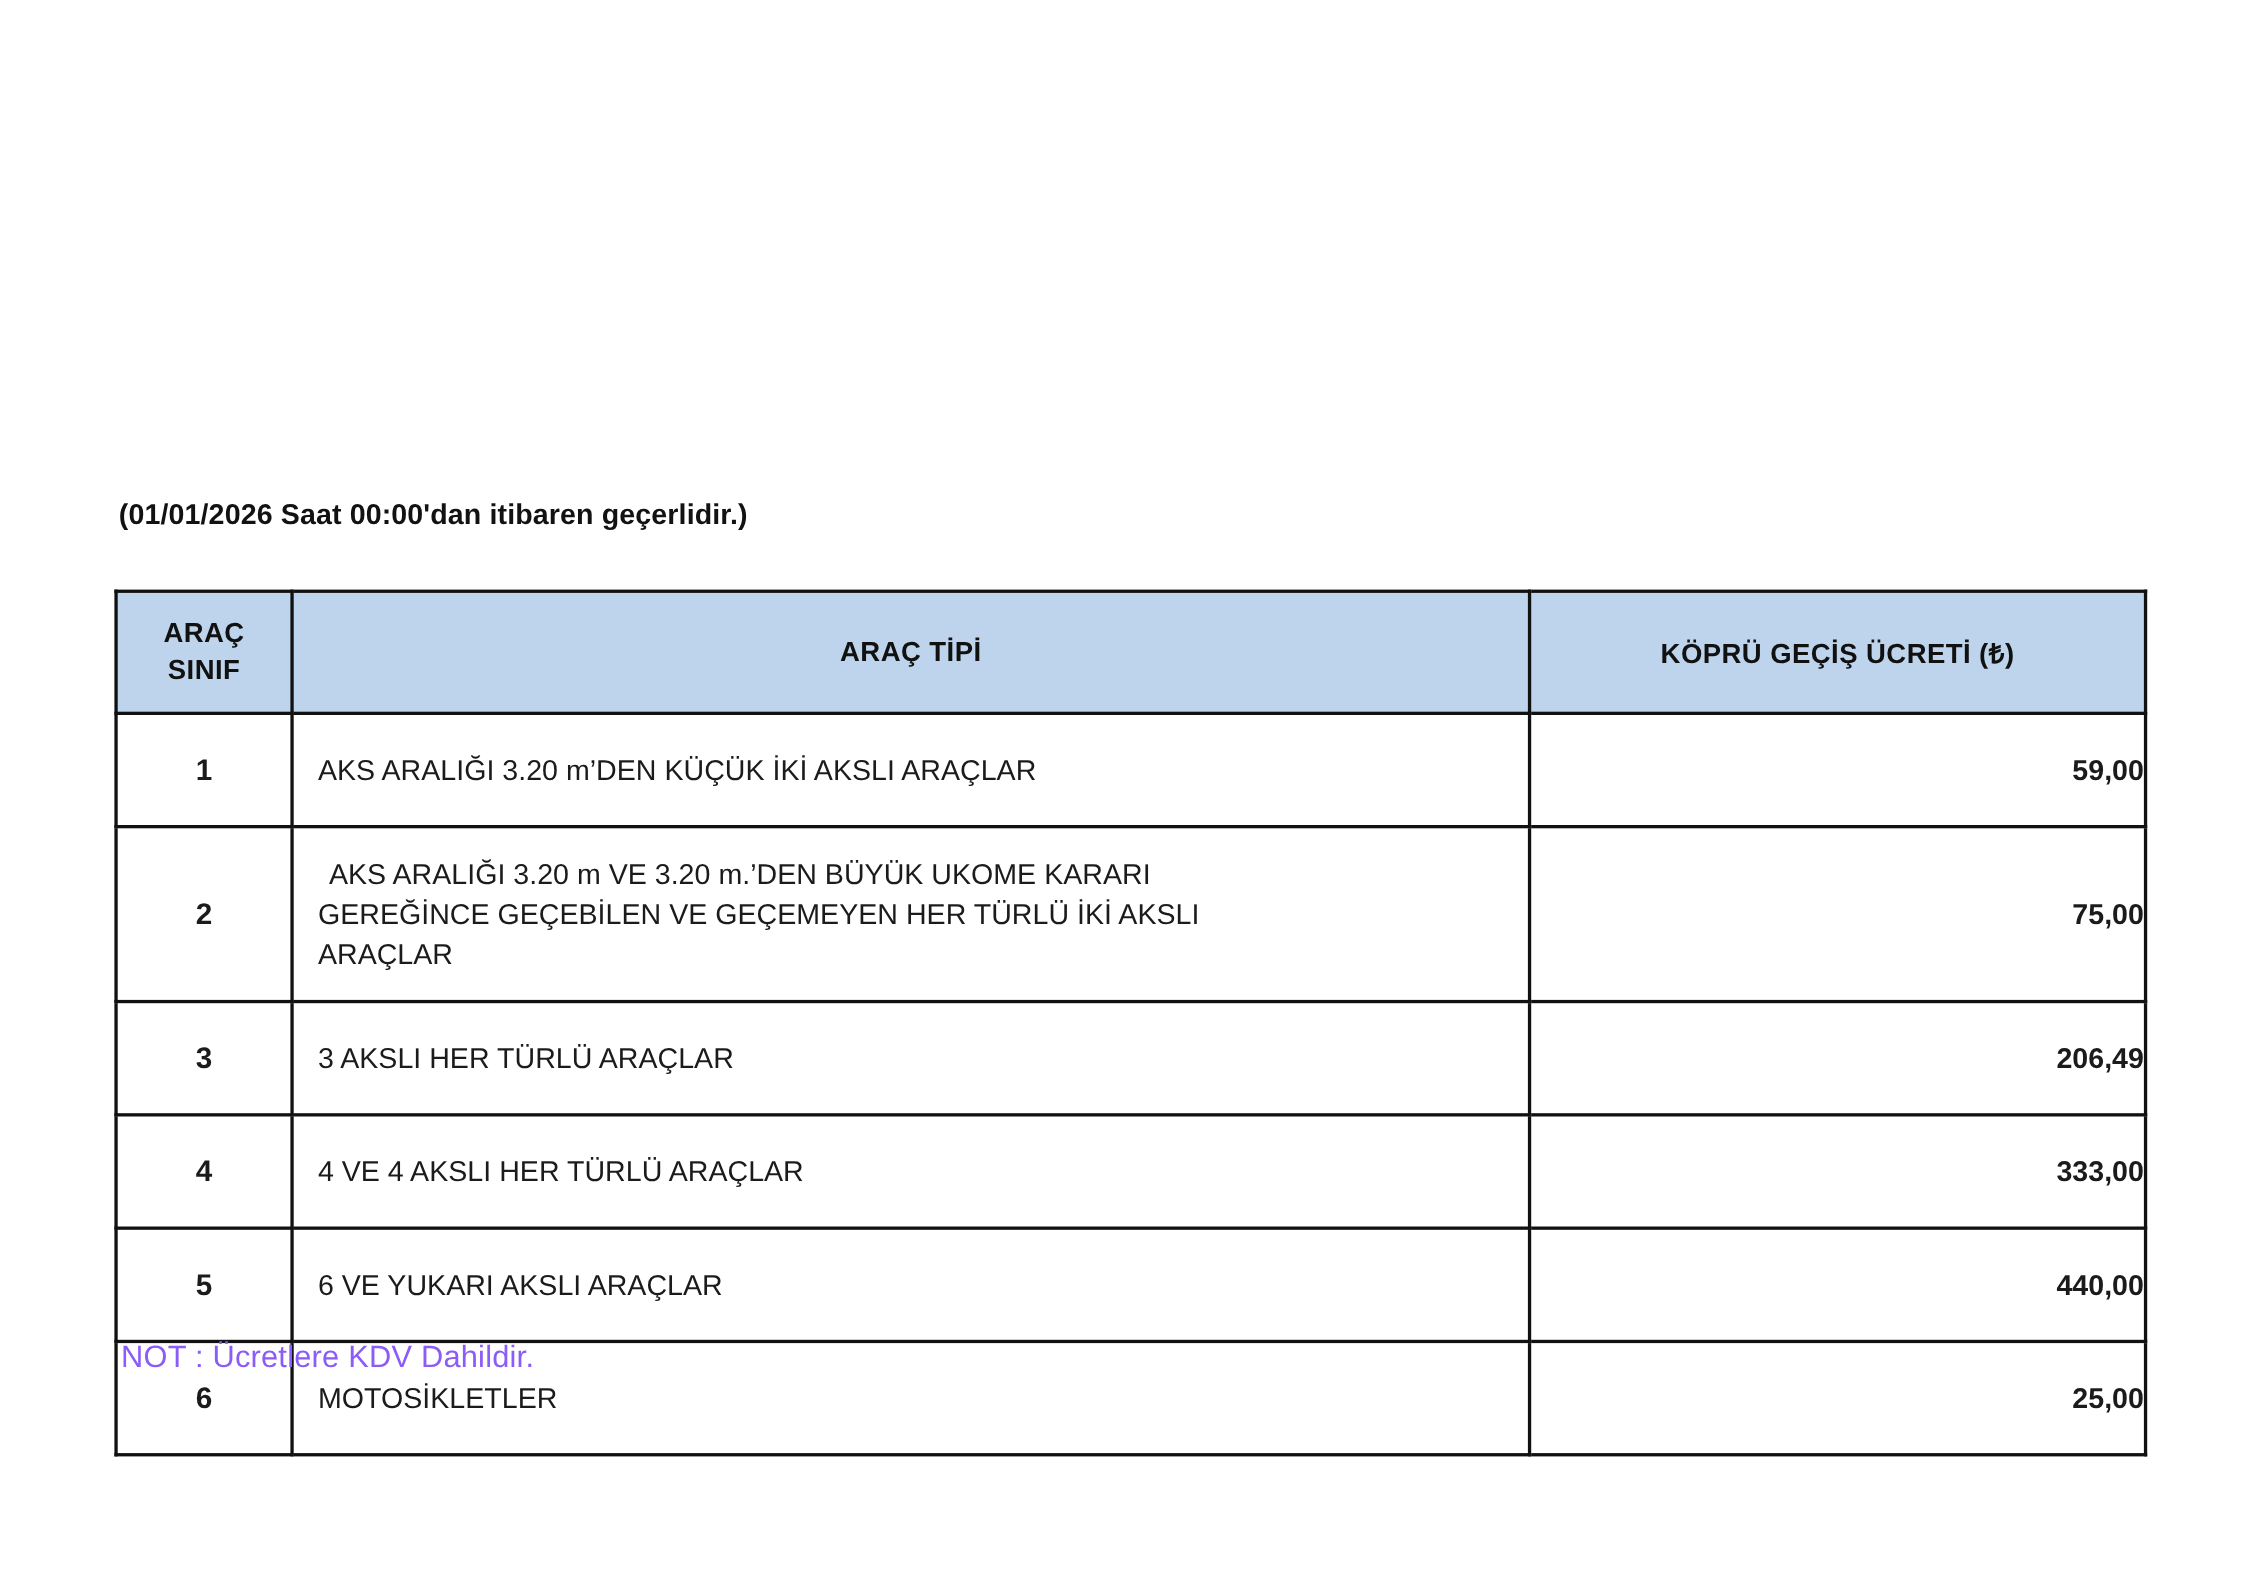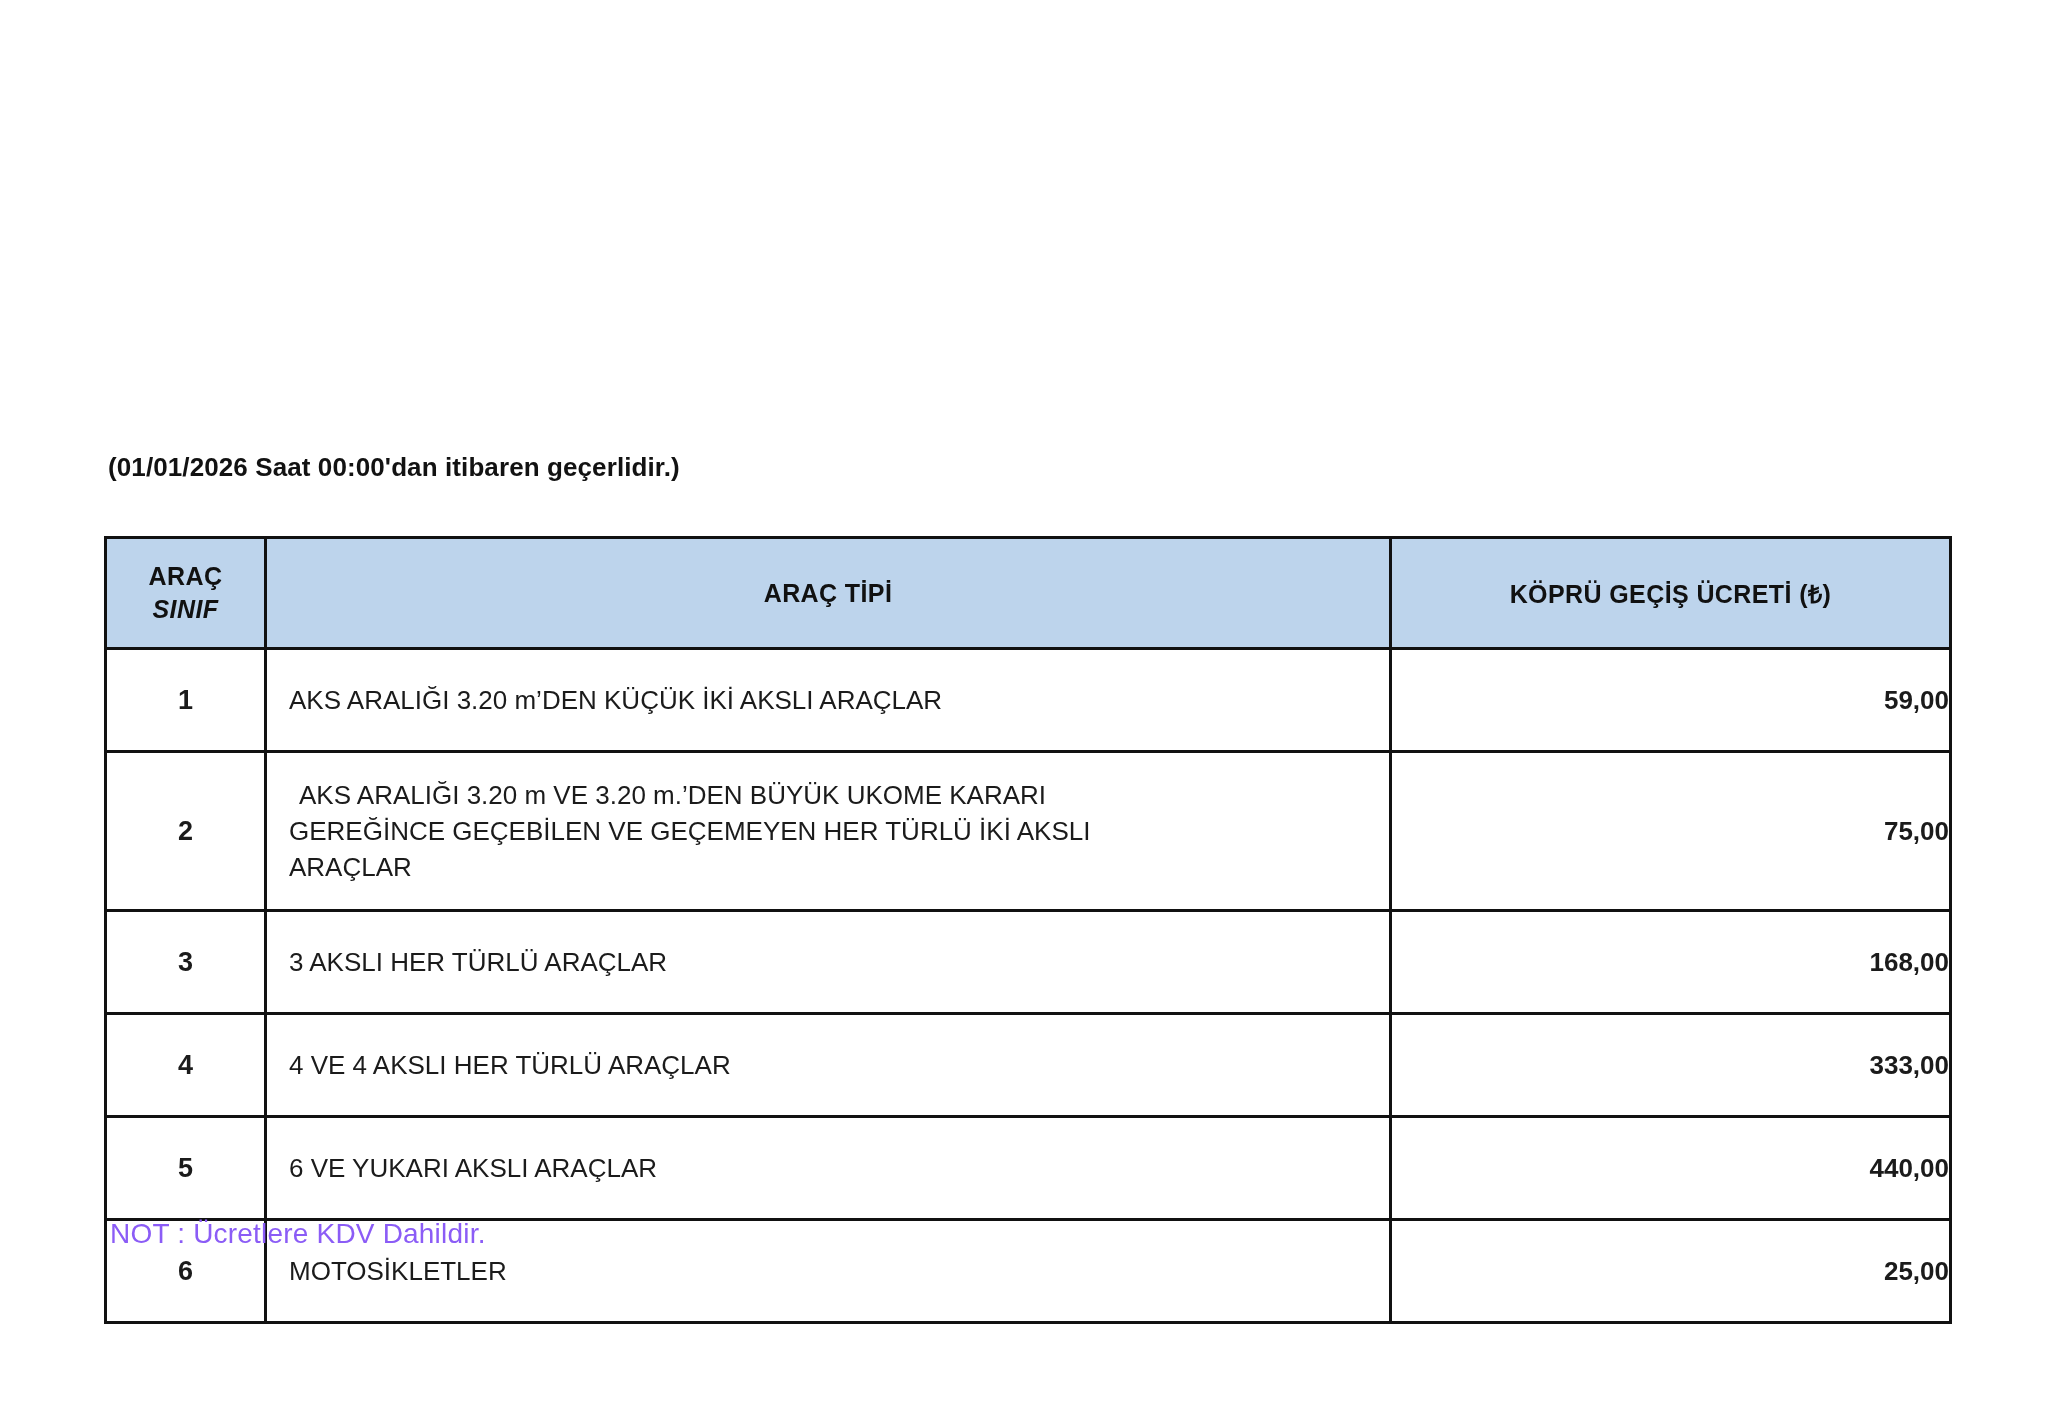--- a/index.html
+++ b/index.html
@@ -79,21 +79,21 @@
   thead th {
     background: #bdd4ec;
     font-size: 25px;
     font-weight: bold;
     color: #111111;
     text-align: center;
     height: 108px;
     letter-spacing: 0.4px;
   }
   th .hdr-l1 { display: block; line-height: 33px; }
-  th .hdr-l2 { display: block; line-height: 33px; font-style: italic; }
+  th .hdr-l2 { display: block; line-height: 33px; }
 
   tbody td {
     font-size: 26px;
     color: #1b1b1b;
     background: #ffffff;
   }
   td.cell-class {
     text-align: center;
     font-weight: bold;
     font-size: 27px;
@@ -167,21 +167,21 @@
           <span class="type-line">ARAÇLAR</span>
         </td>
         <td class="cell-fee">75,00</td>
       </tr>
 
       <tr class="row-h-normal">
         <td class="cell-class">3</td>
         <td class="cell-type">
           <span class="type-line">3 AKSLI HER TÜRLÜ ARAÇLAR</span>
         </td>
-        <td class="cell-fee">168,00</td>
+        <td class="cell-fee">206,49</td>
       </tr>
 
       <tr class="row-h-normal">
         <td class="cell-class">4</td>
         <td class="cell-type">
           <span class="type-line">4 VE 4 AKSLI HER TÜRLÜ ARAÇLAR</span>
         </td>
         <td class="cell-fee">333,00</td>
       </tr>
 

